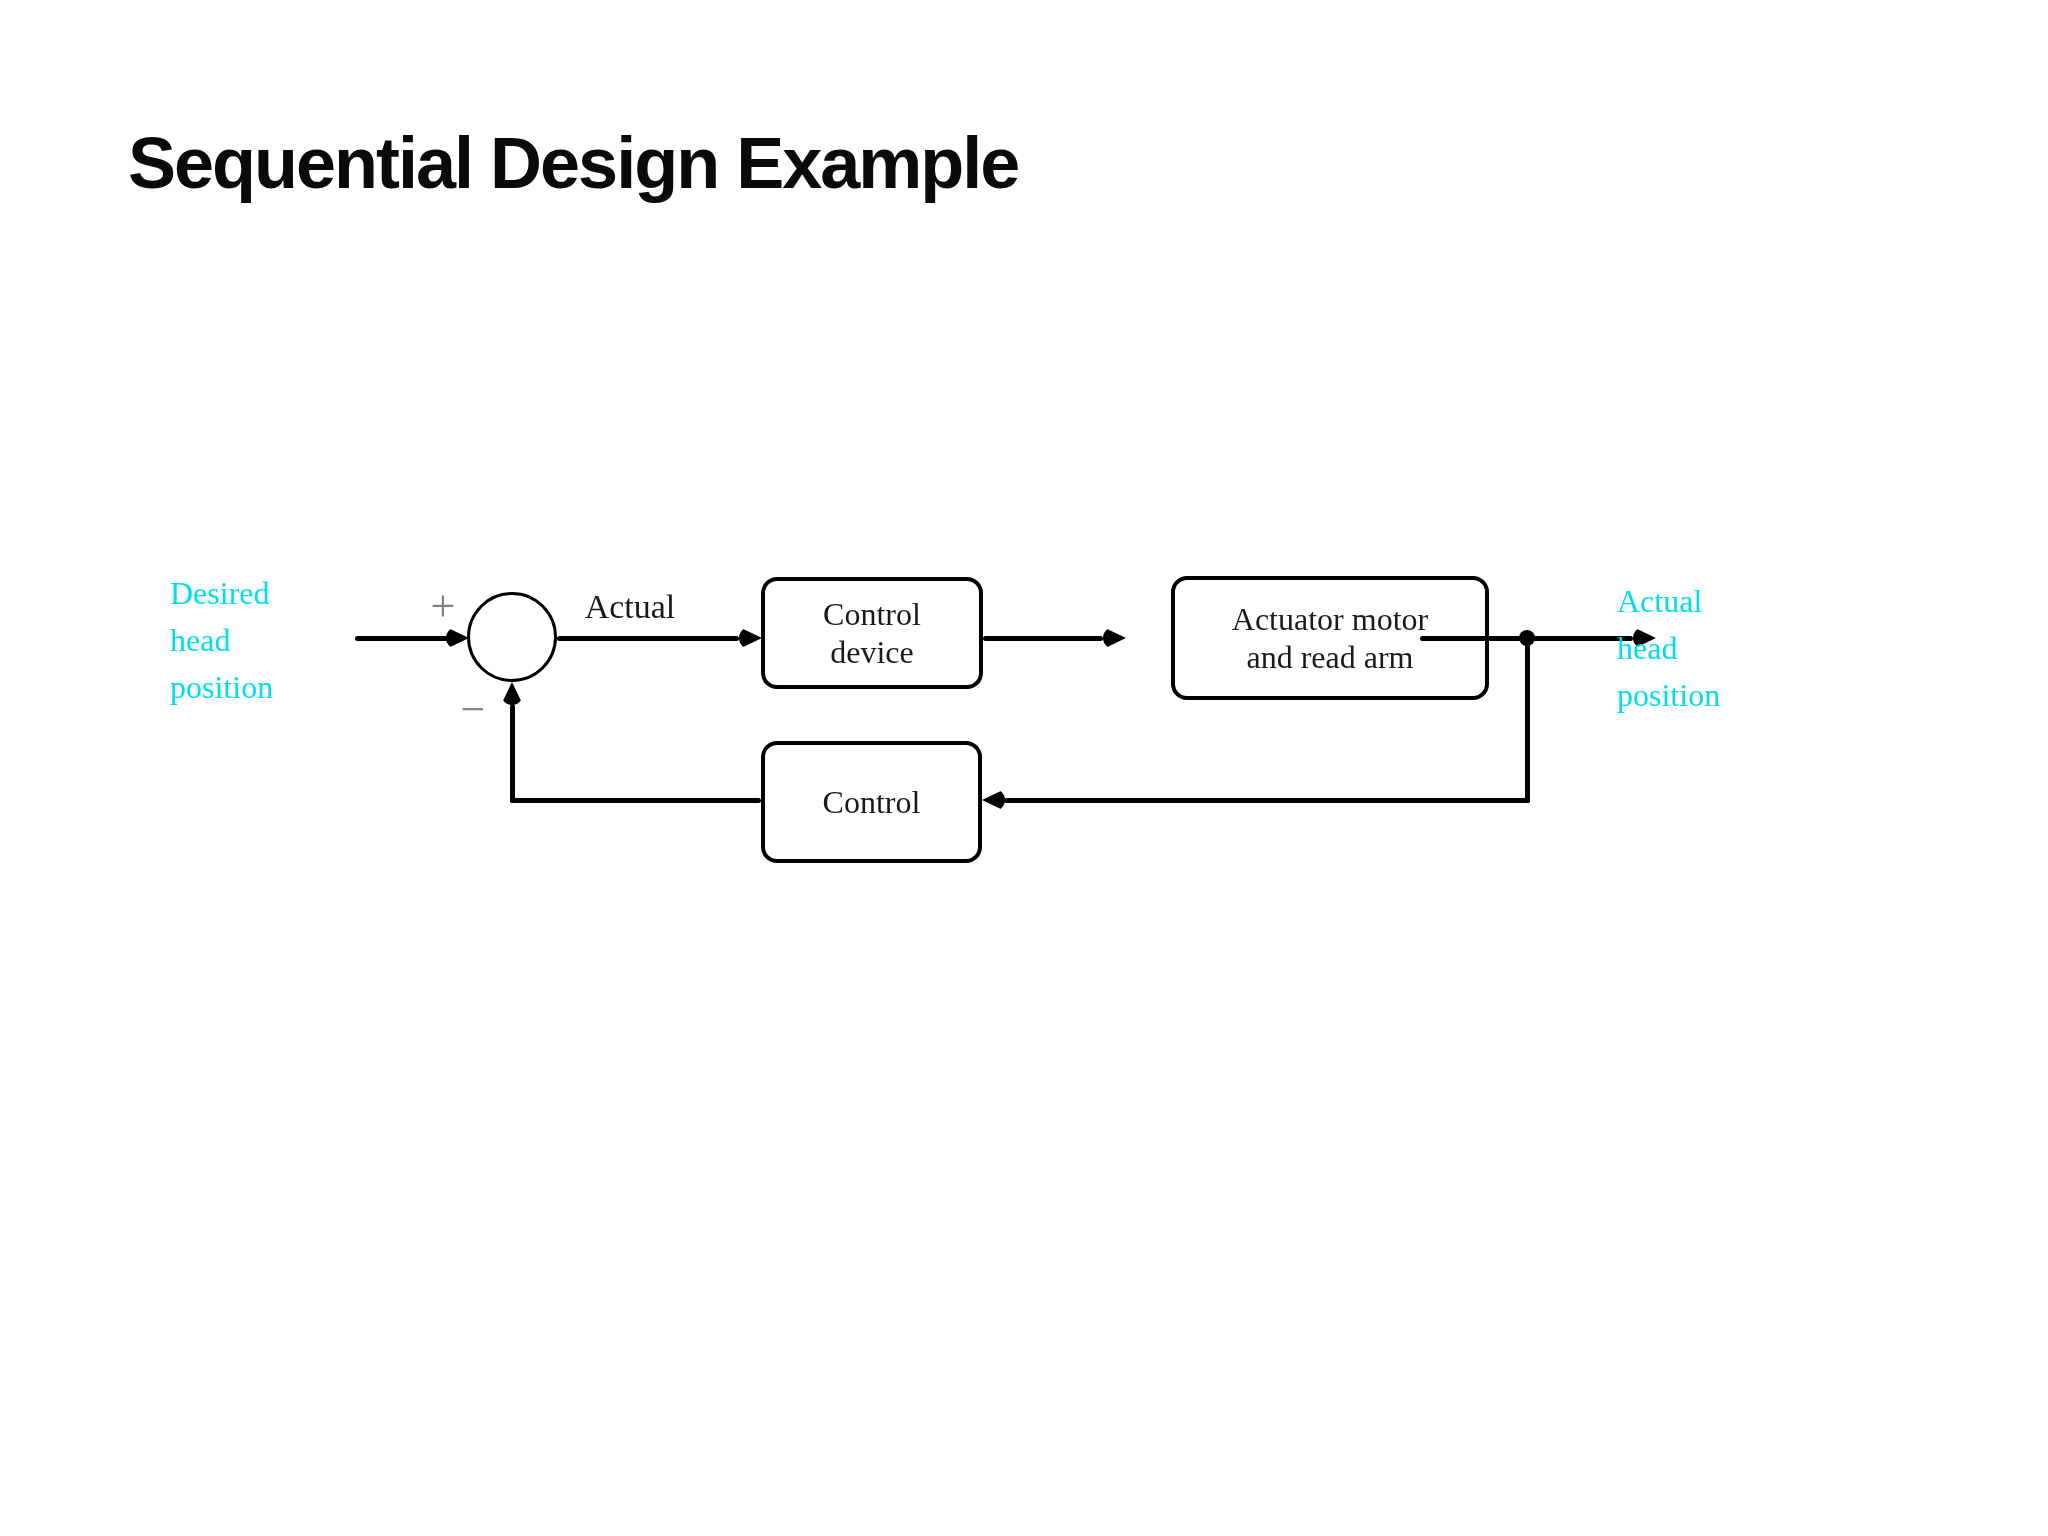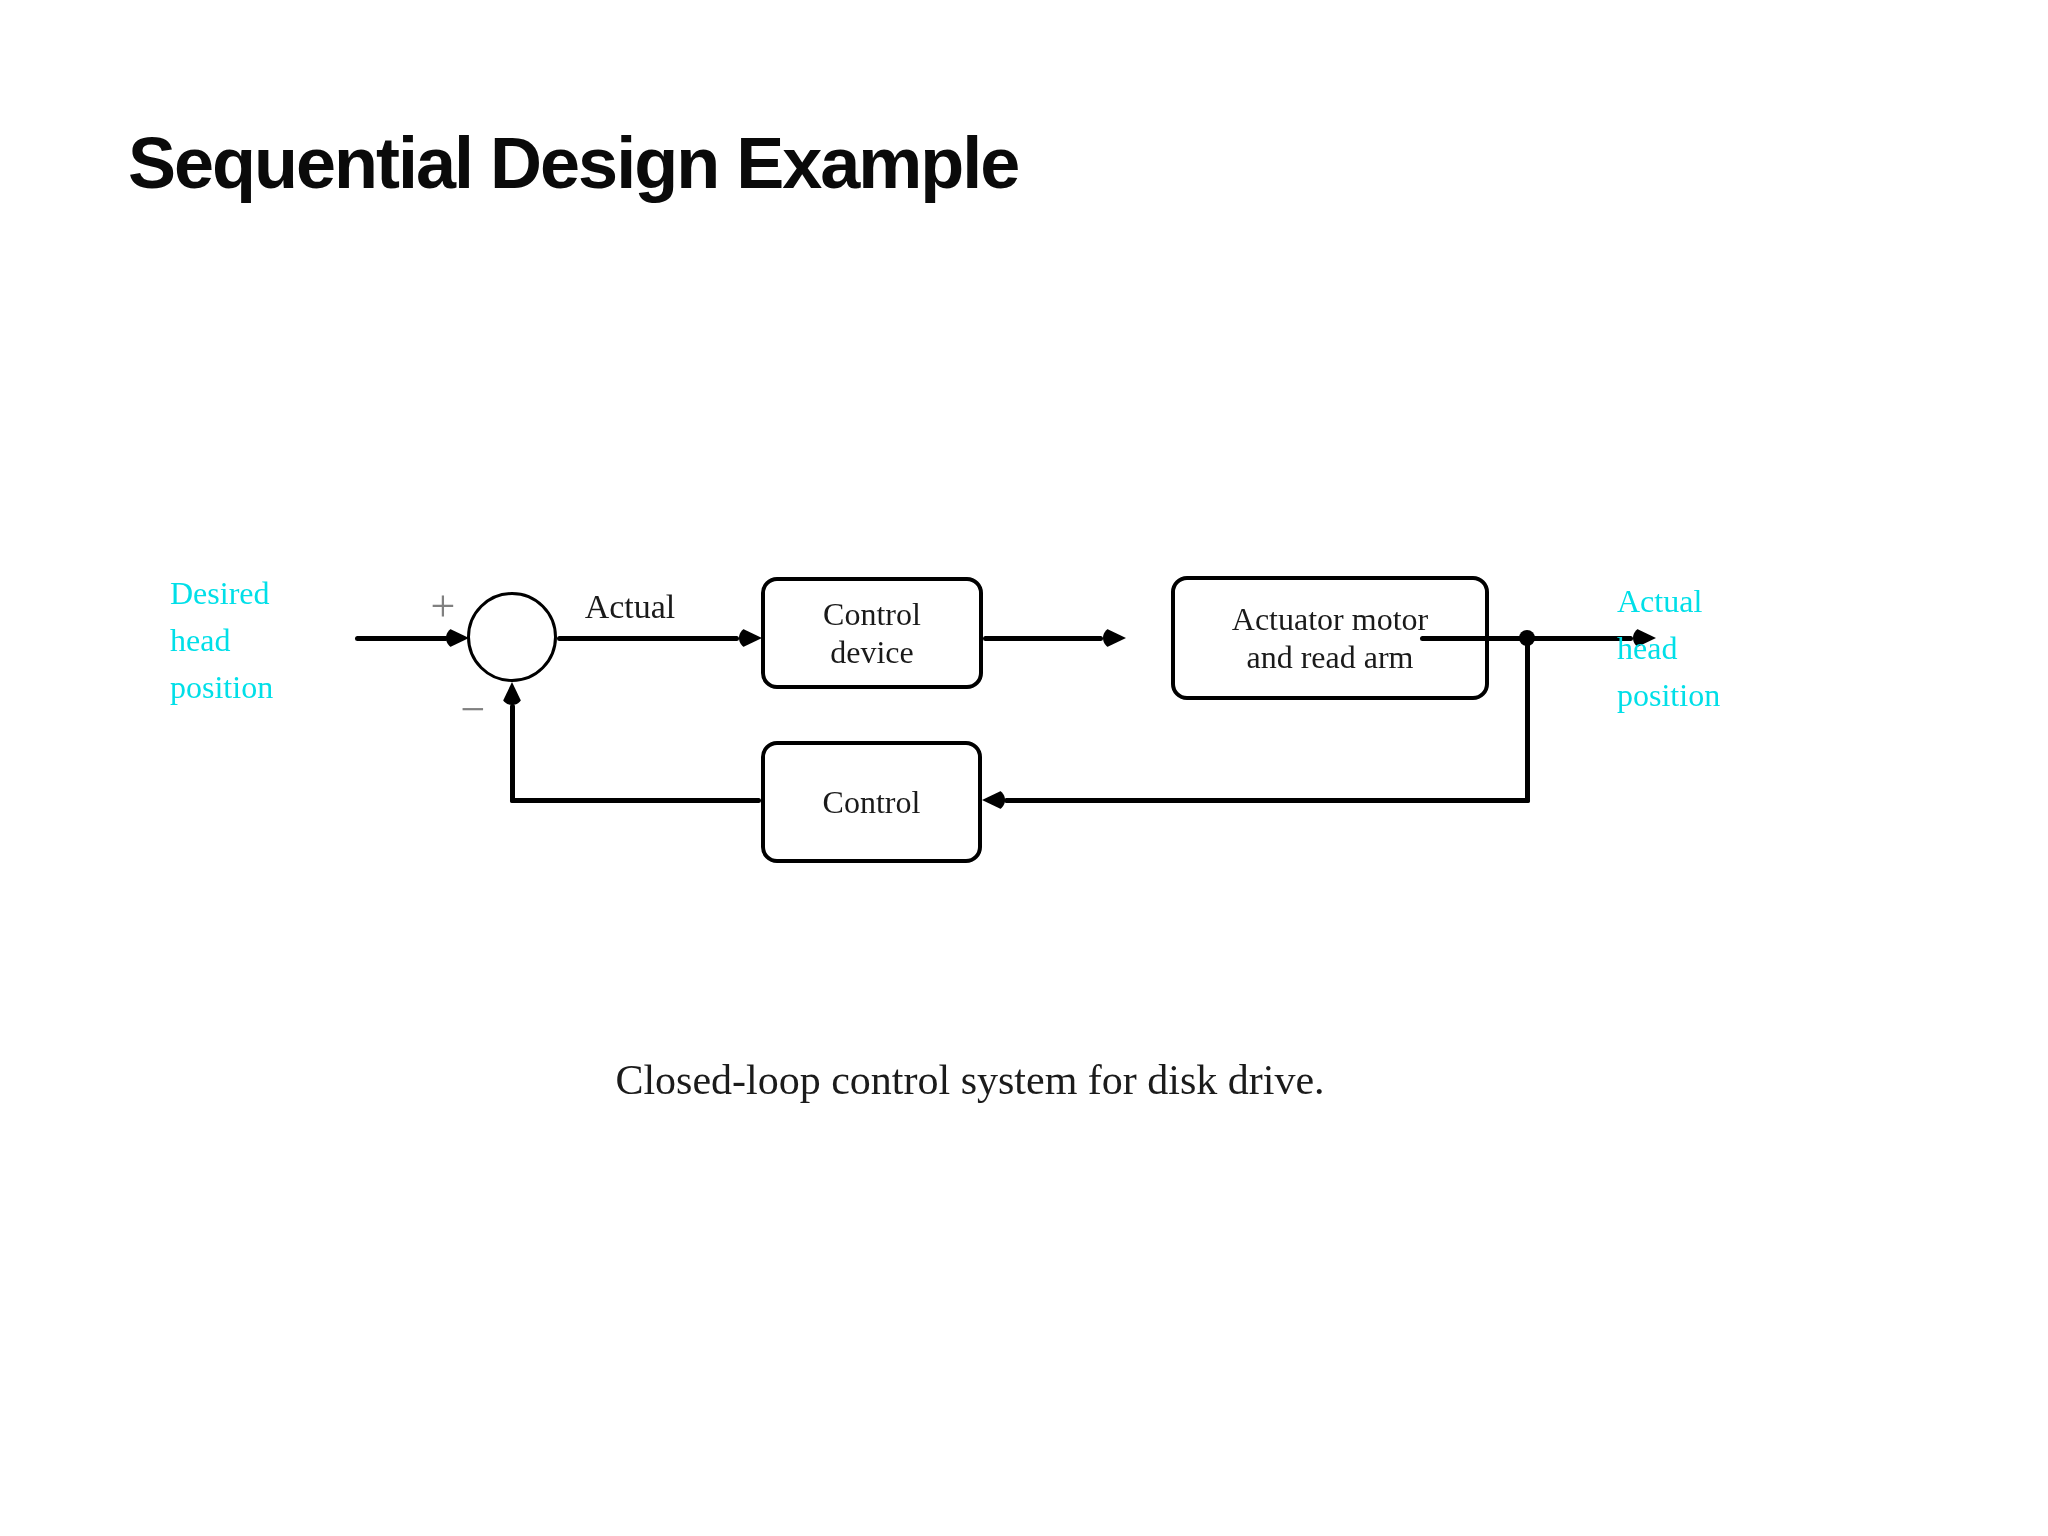--- a/index.html
+++ b/index.html
@@ -154,15 +154,14 @@
   <div class="abs hline" style="left:1004px; top:798px; width:526px;"></div>
   <div class="abs arrow-left" style="left:982px; top:789px;"></div>
 
   <div class="abs block-box" style="left:761px; top:741px; width:221px; height:122px;">Control</div>
 
   <div class="abs hline" style="left:510px; top:798px; width:251px;"></div>
 
   <div class="abs vline" style="left:510px; top:704px; height:99px;"></div>
   <div class="abs arrow-up" style="left:501px; top:682px;"></div>
 
-  <div class="abs caption">Closed-loop control system for disk drive.</div>
 
 </div>
 
 </body></html>

